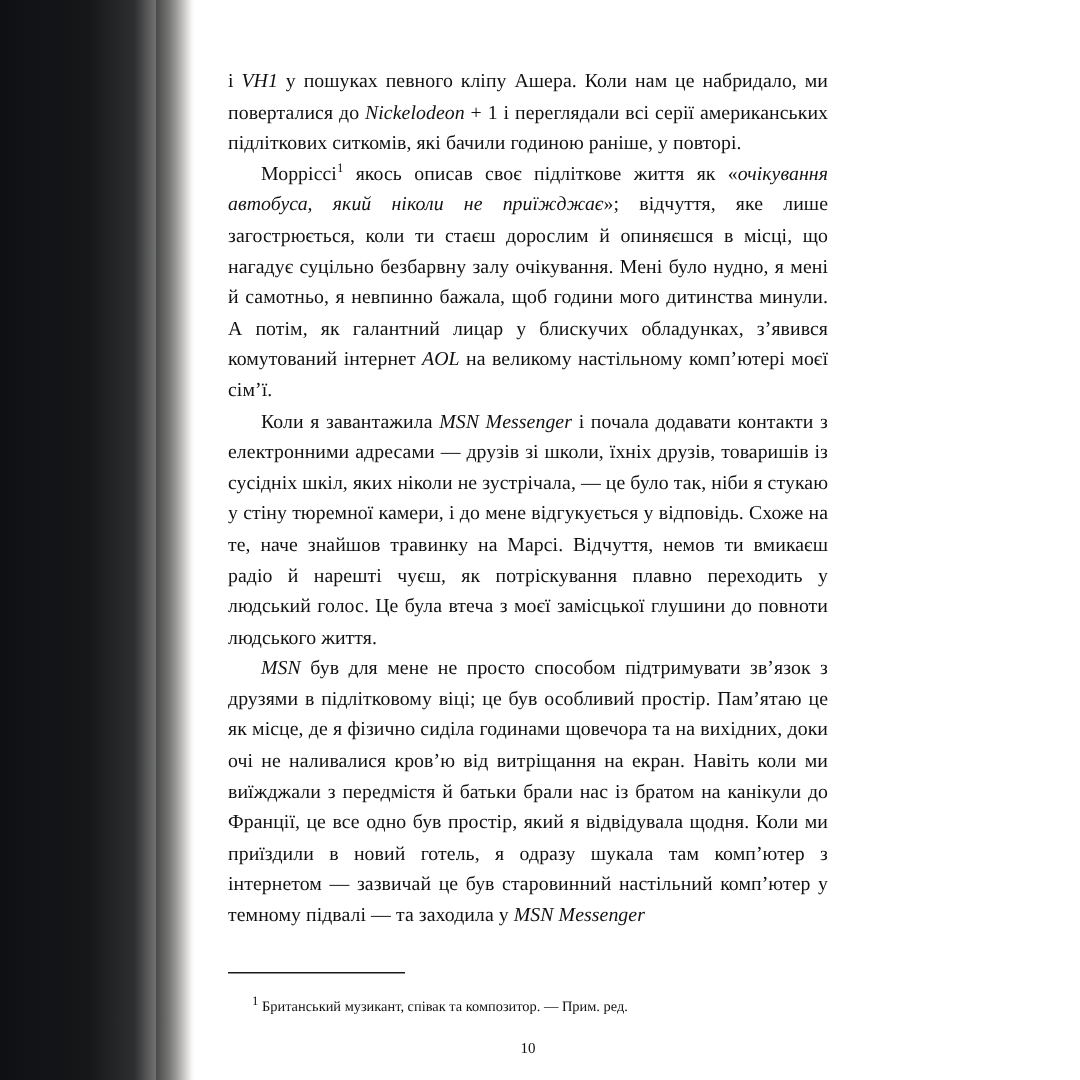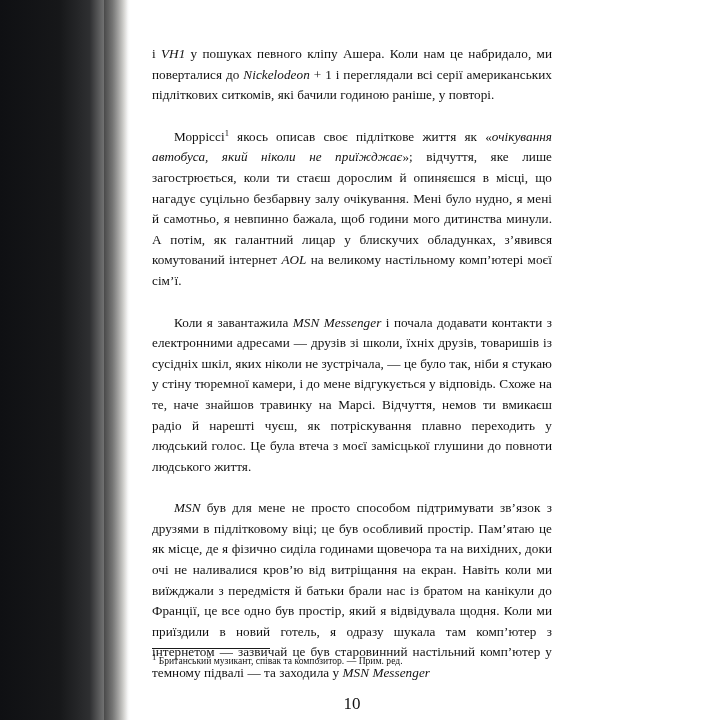--- a/index.html
+++ b/index.html
@@ -47,53 +47,52 @@
     margin: 0;
     font-size: 13.2px;
     line-height: 20.6px;
     text-align: justify;
     text-justify: inter-word;
     hyphens: manual;
     letter-spacing: 0.05px;
   }
   p.para + p.para {
     text-indent: 22px;
-    margin-top: 21px;
   }
   .it { font-style: italic; }
   sup {
     font-size: 8.5px;
     vertical-align: super;
     line-height: 0;
   }
   .footnotes {
     position: absolute;
     left: 152px;
     top: 648px;
     width: 400px;
   }
   .fn-rule {
     width: 118px;
     height: 1px;
     background: #1a1a1a;
     margin-bottom: 5px;
   }
   .fn {
-    margin: 0;
+    margin: 16px;
     font-size: 9.6px;
     line-height: 13.4px;
     text-align: justify;
   }
   .page-number {
     position: absolute;
     left: 152px;
     top: 694px;
     width: 400px;
     text-align: center;
-    font-size: 17px;
+    font-size: 10px;
     color: #111;
   }
   .edge-right {
     position: absolute;
     right: 0;
     top: 0;
     width: 6px;
     height: 720px;
     background: #ffffff;
   }

